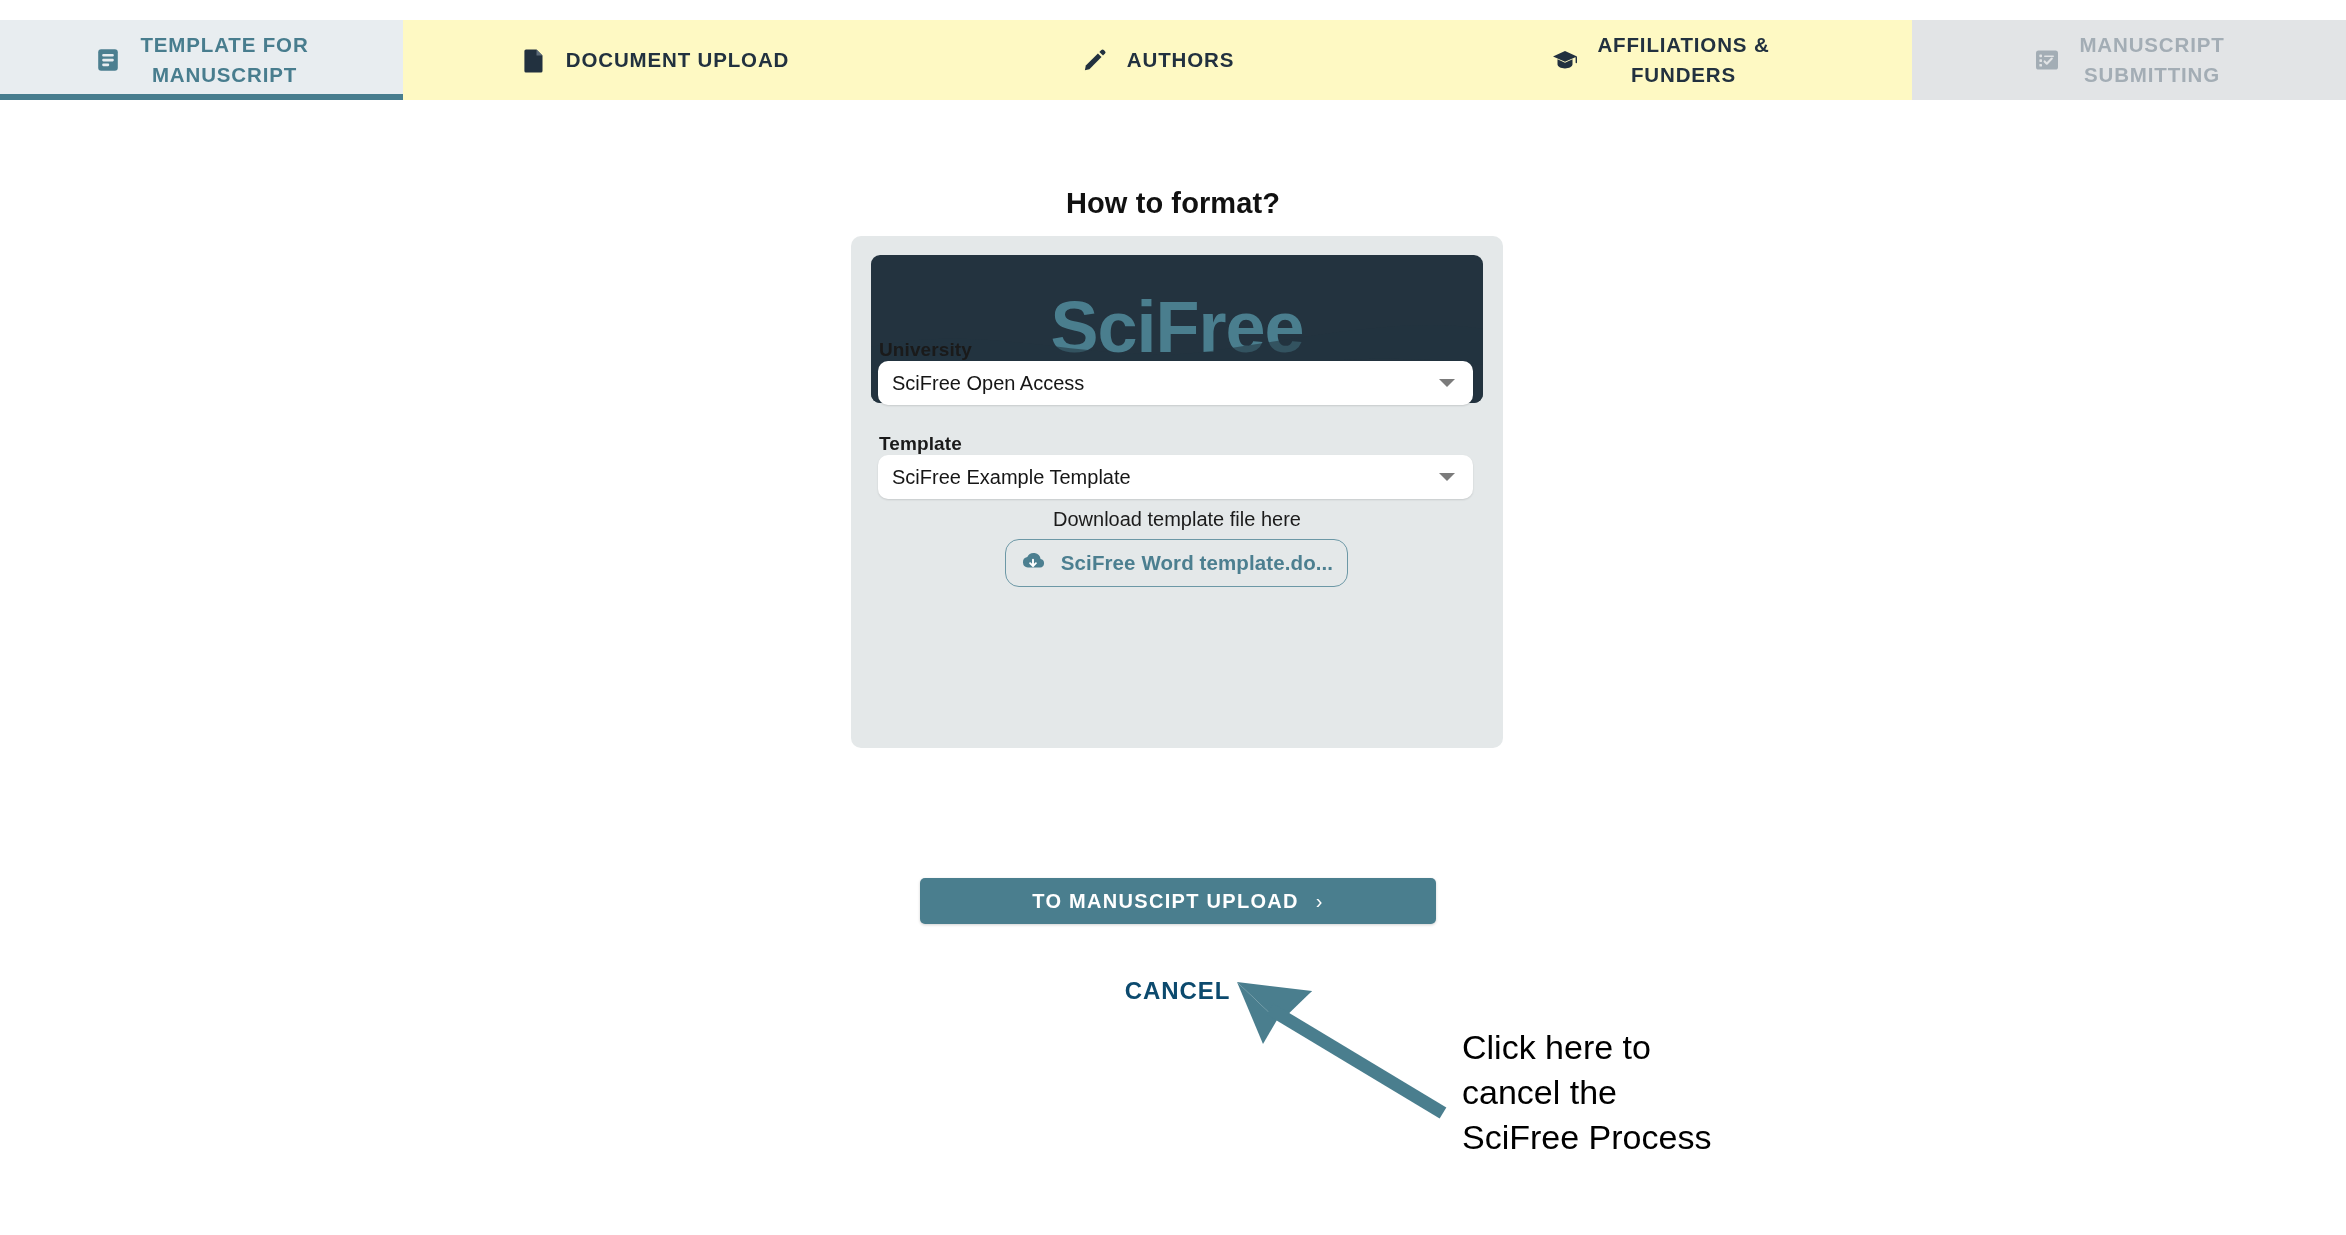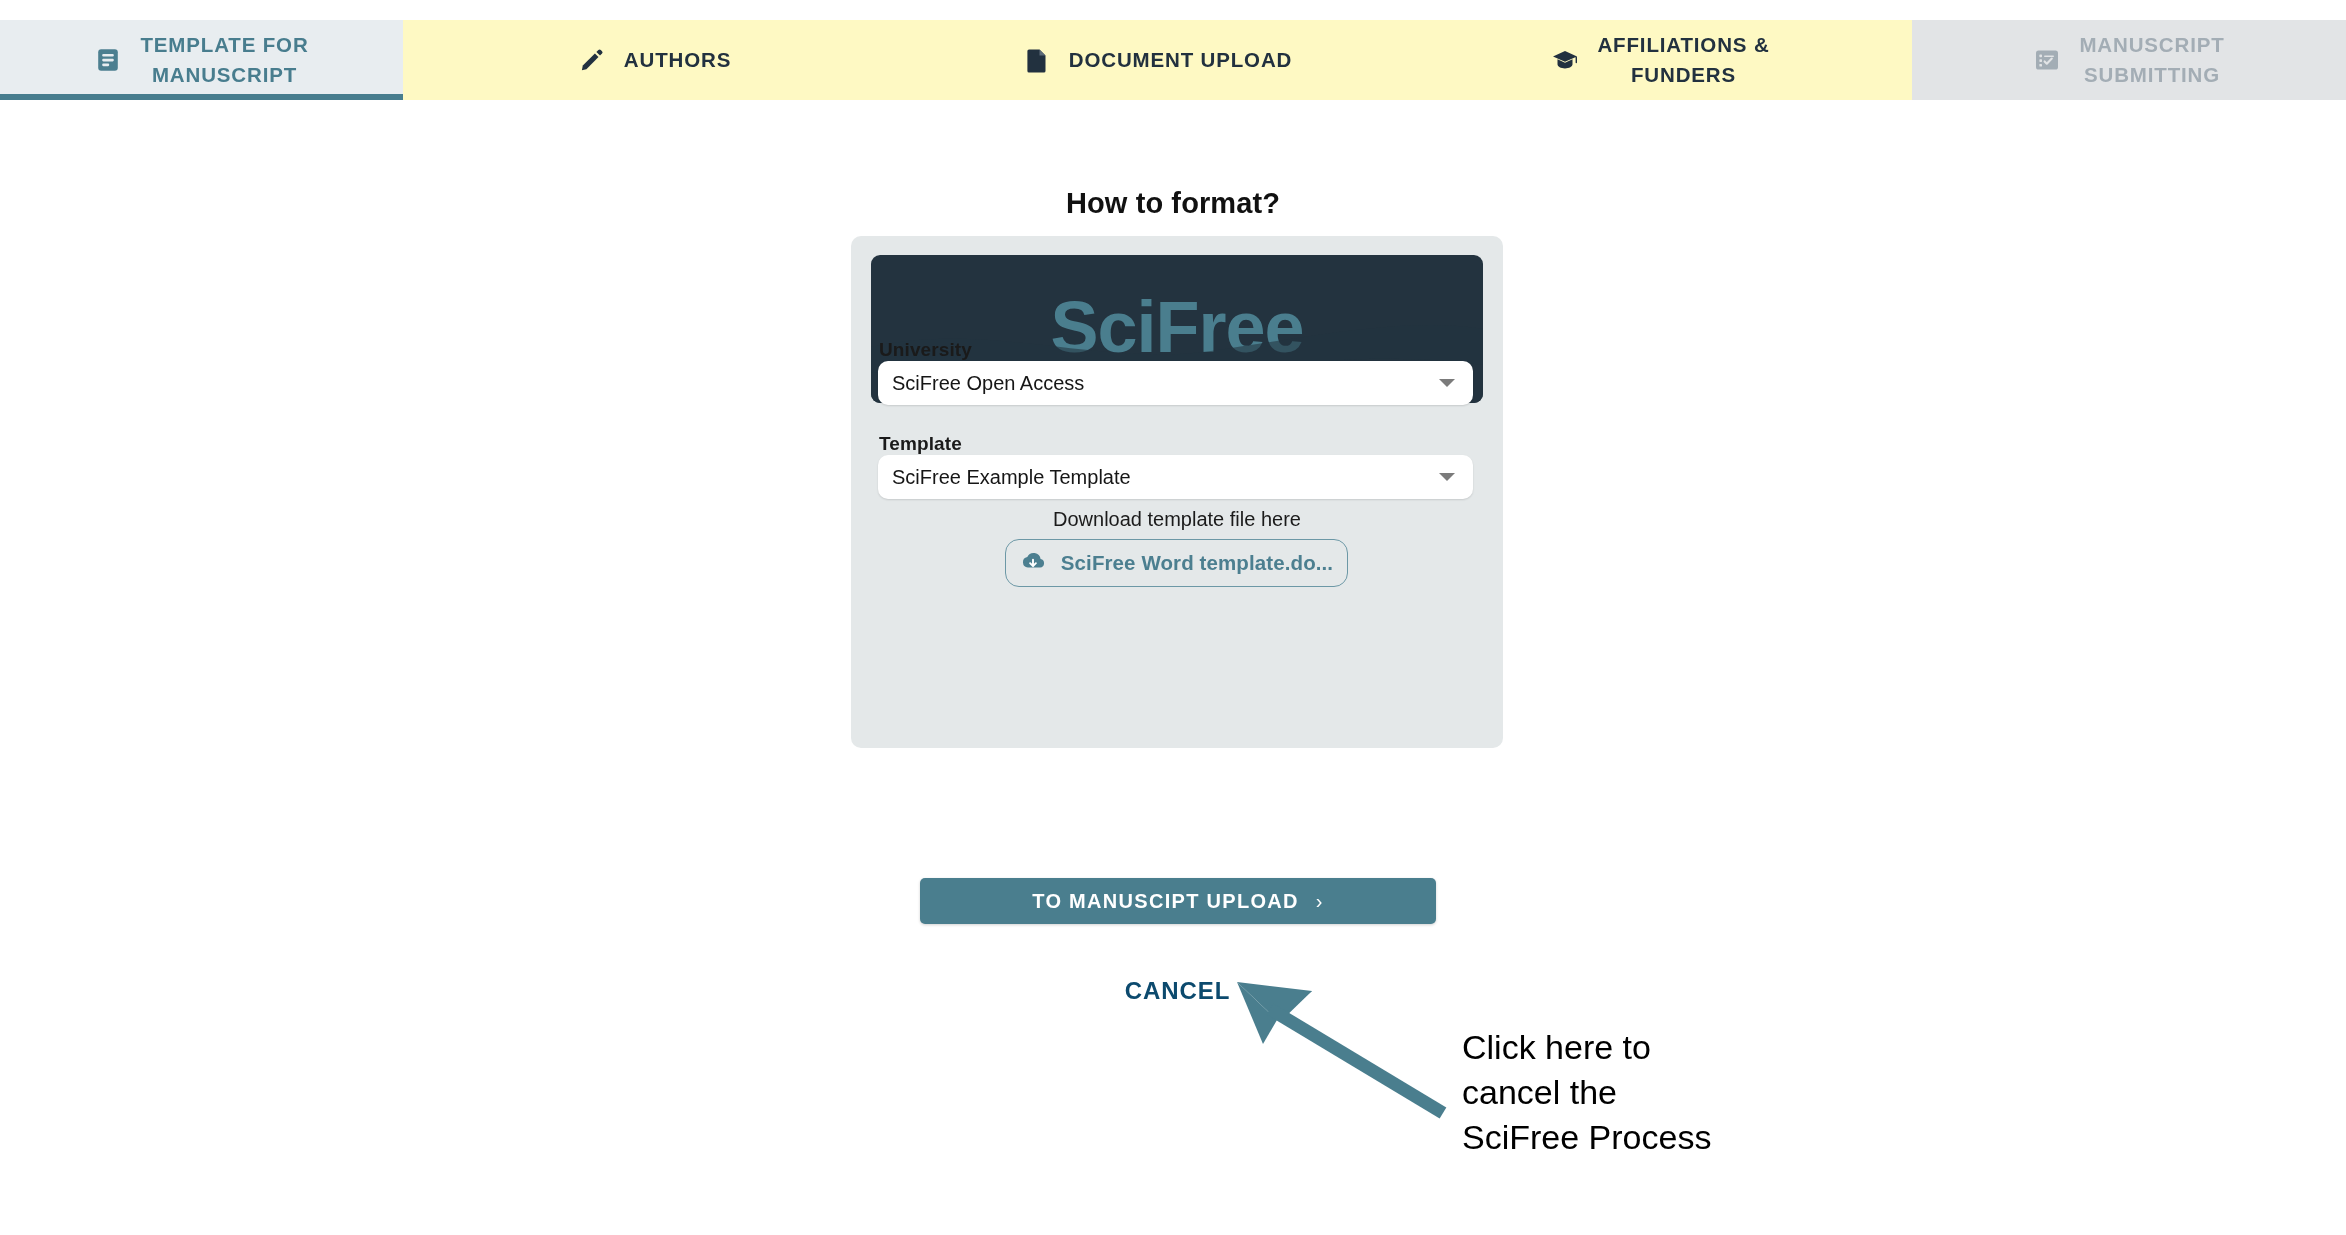--- a/index.html
+++ b/index.html
@@ -287,38 +287,38 @@
         <rect x="5.2" y="6" width="11.6" height="2.6" rx="1.1" fill="#e8edf0"></rect>
         <rect x="5.2" y="10.8" width="11.6" height="2.6" rx="1.1" fill="#e8edf0"></rect>
         <rect x="5.2" y="15.6" width="7" height="2.6" rx="1.1" fill="#e8edf0"></rect>
       </svg>
     </span>
     <span class="tab-label">TEMPLATE FOR
 MANUSCRIPT</span>
     <span class="tab-underline"></span>
   </div>
 
+  <div class="tab t2">
+    <span class="tab-icon">
+      <svg width="20" height="25" viewBox="0 0 20 25" aria-hidden="true">
+        <path d="M2 1.5h10.5L18.5 7.5V23a1.6 1.6 0 0 1-1.6 1.6H2A1.6 1.6 0 0 1 .4 23V3.1A1.6 1.6 0 0 1 2 1.5z" fill="#22313f"></path>
+        <path d="M12.5 1.5L18.5 7.5h-6z" fill="#5c6b78"></path>
+      </svg>
+    </span>
+    <span class="tab-label">DOCUMENT UPLOAD</span>
+  </div>
+
   <div class="tab t3">
     <span class="tab-icon">
       <svg width="24" height="24" viewBox="0 0 24 24" aria-hidden="true">
         <path d="M2.8 17.6L14.9 5.5l3.6 3.6L6.4 21.2 1.9 22.3z" fill="#22313f"></path>
         <path d="M16.4 4l2-2a1.7 1.7 0 0 1 2.4 0l1.2 1.2a1.7 1.7 0 0 1 0 2.4l-2 2z" fill="#22313f"></path>
       </svg>
     </span>
     <span class="tab-label">AUTHORS</span>
-  </div>
-
-  <div class="tab t2">
-    <span class="tab-icon">
-      <svg width="20" height="25" viewBox="0 0 20 25" aria-hidden="true">
-        <path d="M2 1.5h10.5L18.5 7.5V23a1.6 1.6 0 0 1-1.6 1.6H2A1.6 1.6 0 0 1 .4 23V3.1A1.6 1.6 0 0 1 2 1.5z" fill="#22313f"></path>
-        <path d="M12.5 1.5L18.5 7.5h-6z" fill="#5c6b78"></path>
-      </svg>
-    </span>
-    <span class="tab-label">DOCUMENT UPLOAD</span>
   </div>
 
   <div class="tab t4">
     <span class="tab-icon">
       <svg width="26" height="22" viewBox="0 0 26 22" aria-hidden="true">
         <path d="M13 2L25 7.4 13 12.8 1 7.4z" fill="#22313f"></path>
         <path d="M5.5 10.2v5.1c0 2.4 3.4 4.1 7.5 4.1s7.5-1.7 7.5-4.1v-5.1L13 13.8z" fill="#22313f"></path>
         <rect x="23.6" y="7.6" width="1.4" height="6.6" rx="0.7" fill="#22313f"></rect>
       </svg>
     </span>

